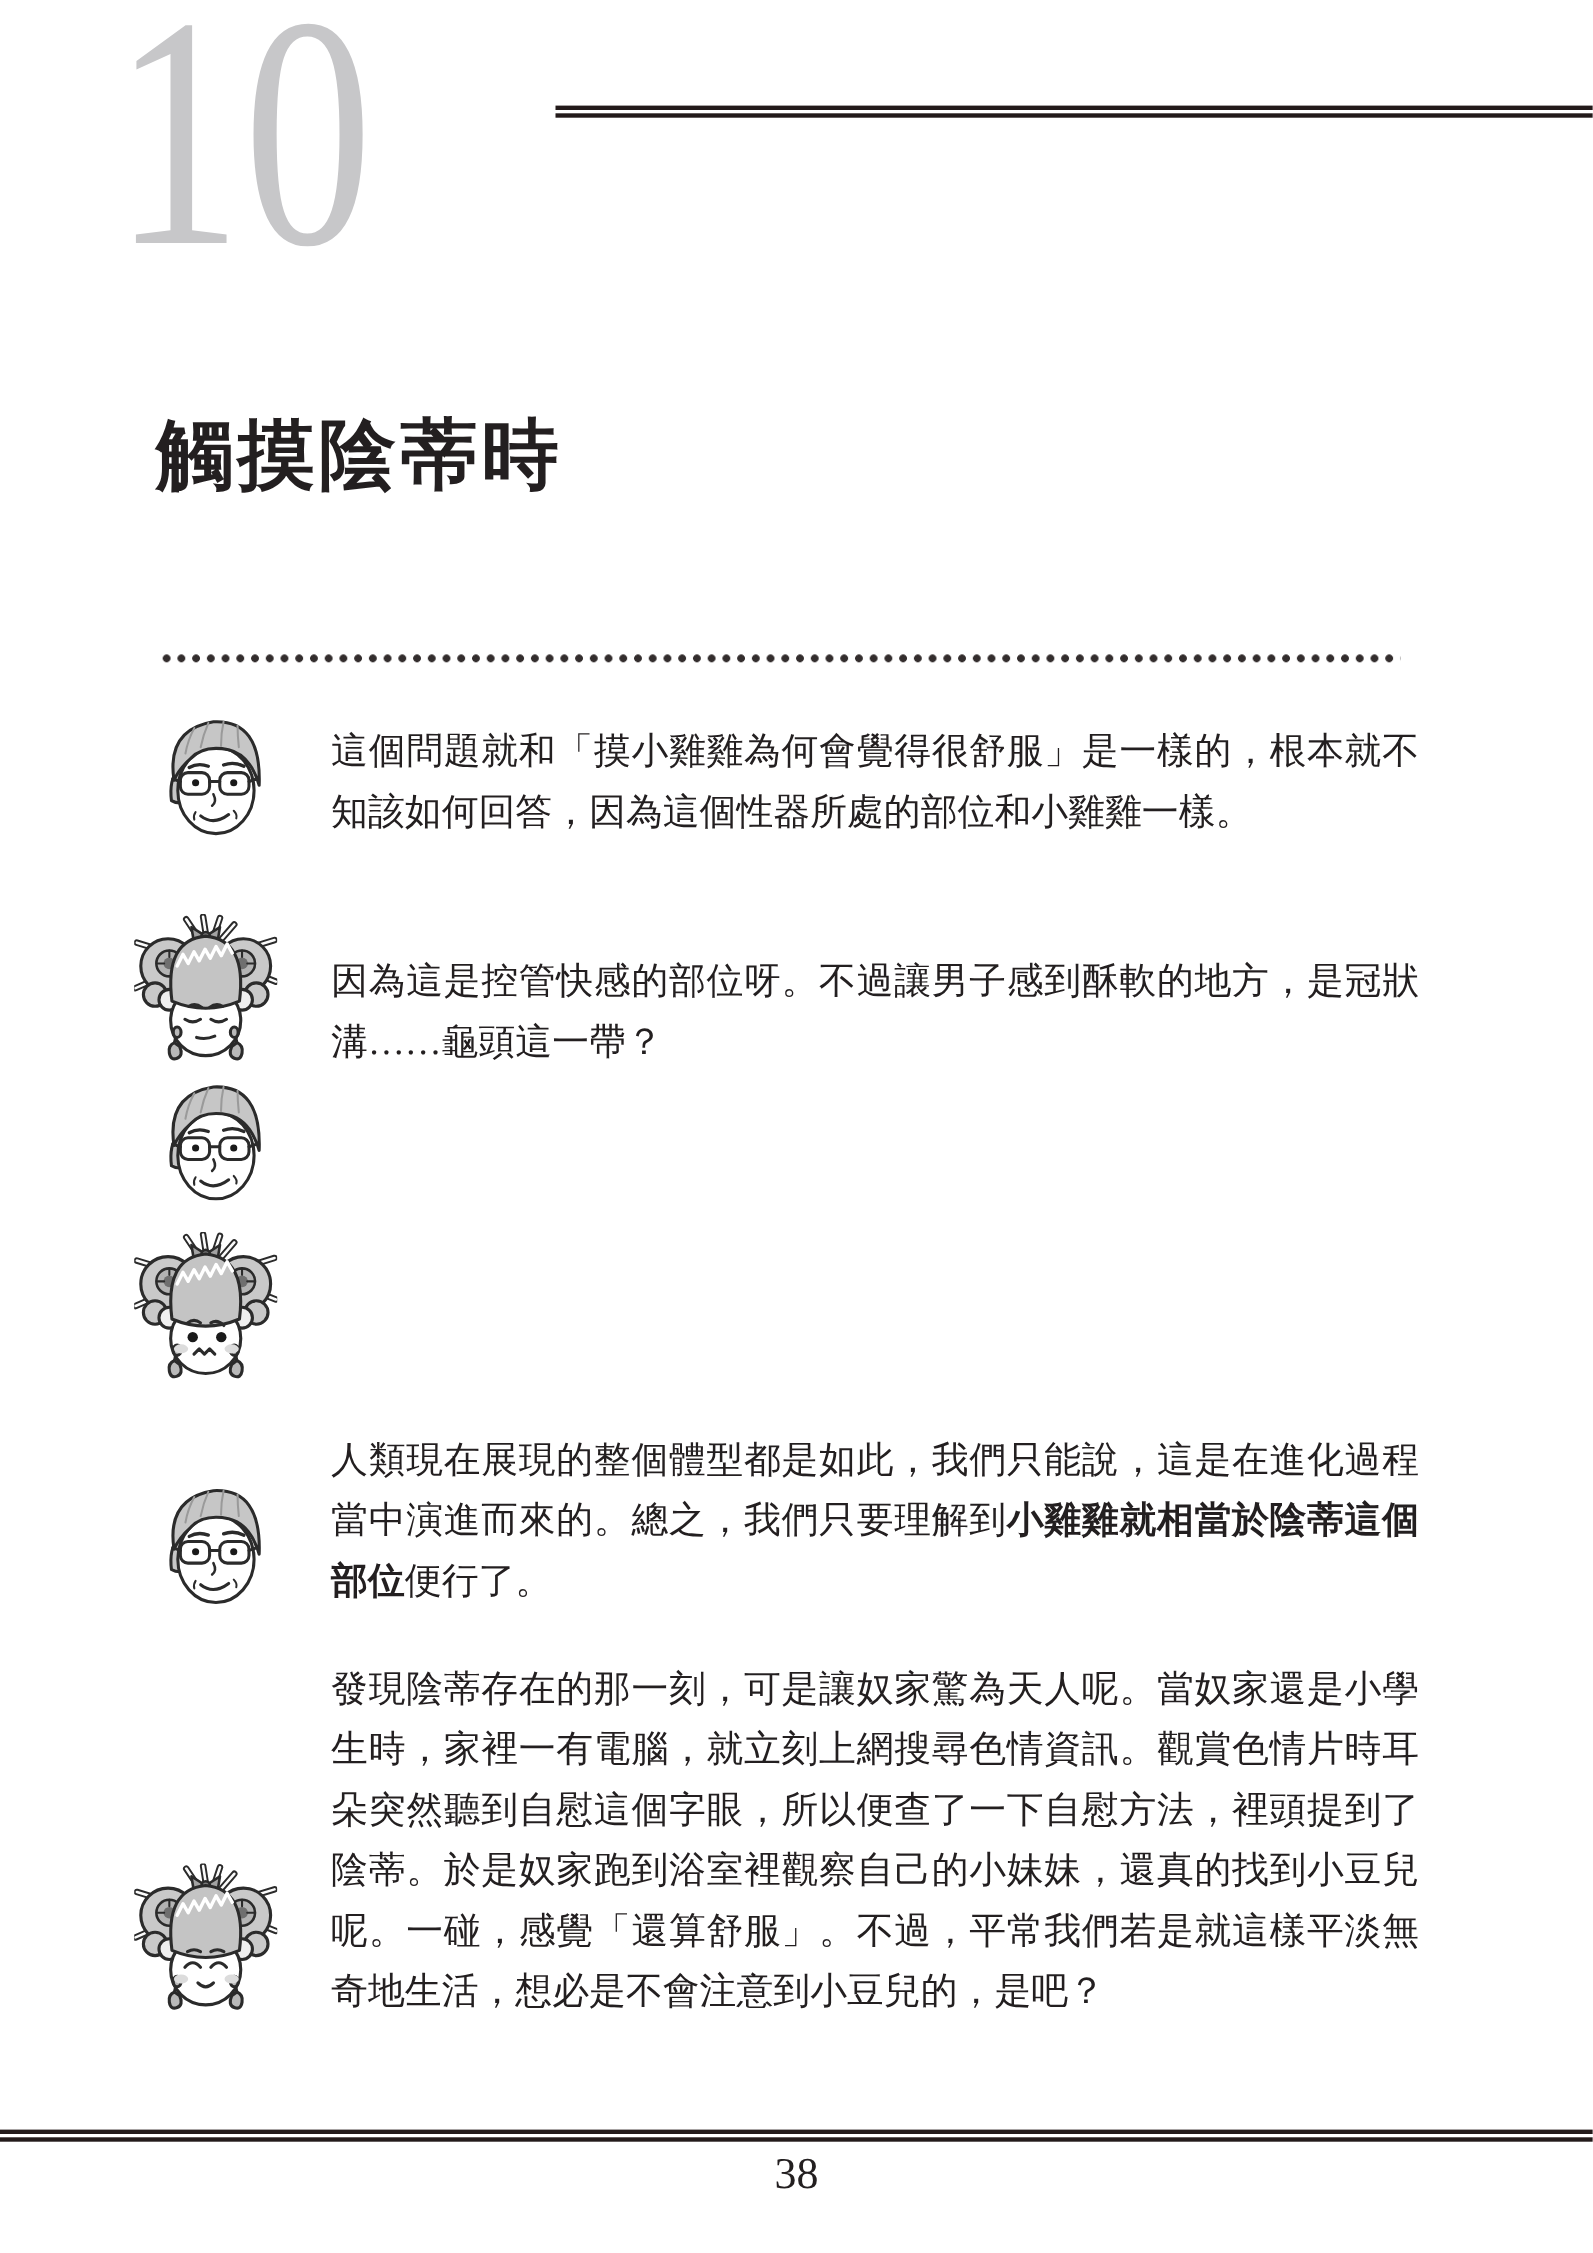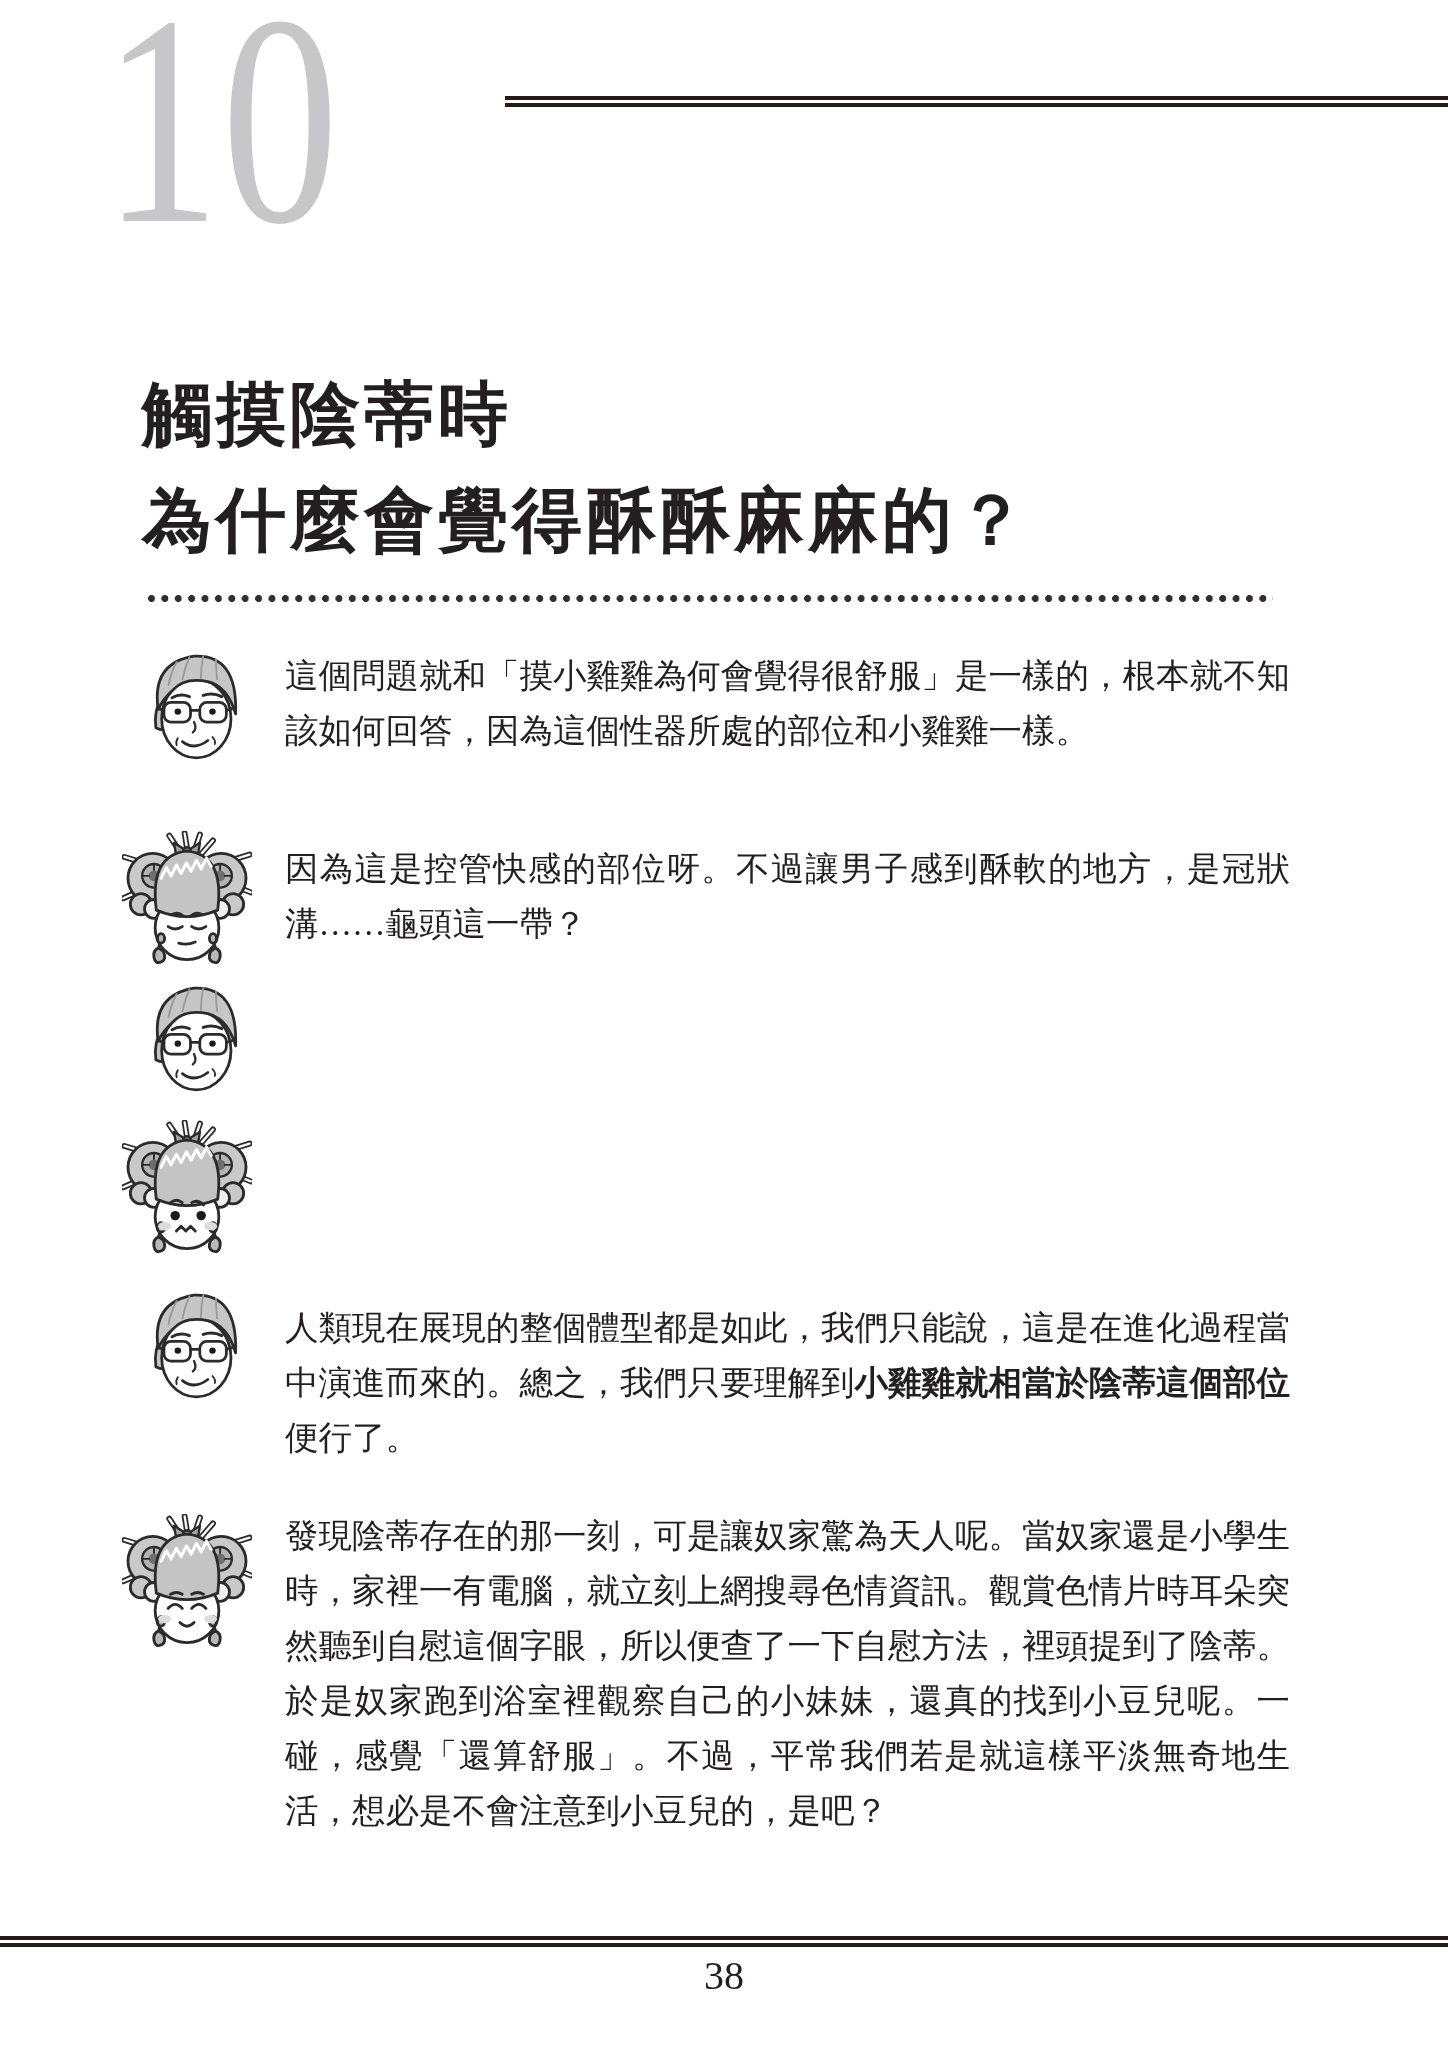--- a/index.html
+++ b/index.html
@@ -32,21 +32,21 @@
     font-weight:bold;font-size:70px;line-height:106px;letter-spacing:4px;
   }
   
   .dotted-rule{
     position:absolute;left:147px;top:594px;width:1126px;height:9px;
     background-image:radial-gradient(circle at 4.5px 4.5px,#332d2d 3.2px,rgba(0,0,0,0) 3.8px);
     background-size:13.4px 9px;background-repeat:repeat-x;
   }
   
   .dialogue{position:absolute;left:0;top:630px;width:1448px;}
-  .row{display:flex;align-items:flex-start;}
+  .row{display:flex;align-items:flex-end;gap:16px;}
   .avatar-cell{
     flex:0 0 285px;box-sizing:border-box;padding-left:88px;
     display:flex;justify-content:center;
   }
   .avatar{display:block;line-height:0;}
   .text-cell{
     flex:1;box-sizing:border-box;padding-right:158px;
     font-size:33.5px;line-height:55px;text-align:justify;
   }
   .bold-seg{font-family:"Liberation Sans","DejaVu Sans",sans-serif;font-weight:bold;}
@@ -69,21 +69,20 @@
   }
 </style>
 </head>
 <body>
 
 <div class="chapter-number">10</div>
 <div class="top-rule"></div>
 
 <div class="title-block">
   <div>觸摸陰蒂時</div>
-  <div>為什麼會覺得酥酥麻麻的？</div>
 </div>
 
 <div class="dotted-rule"></div>
 
 <div class="dialogue">
     <div class="row">
     <div class="avatar-cell">
       <span class="avatar">
 <svg width="104" height="118" viewBox="0 0 90 100">
  <g fill="none" stroke="#2b2b2b" stroke-width="2.4" stroke-linecap="round" stroke-linejoin="round">

